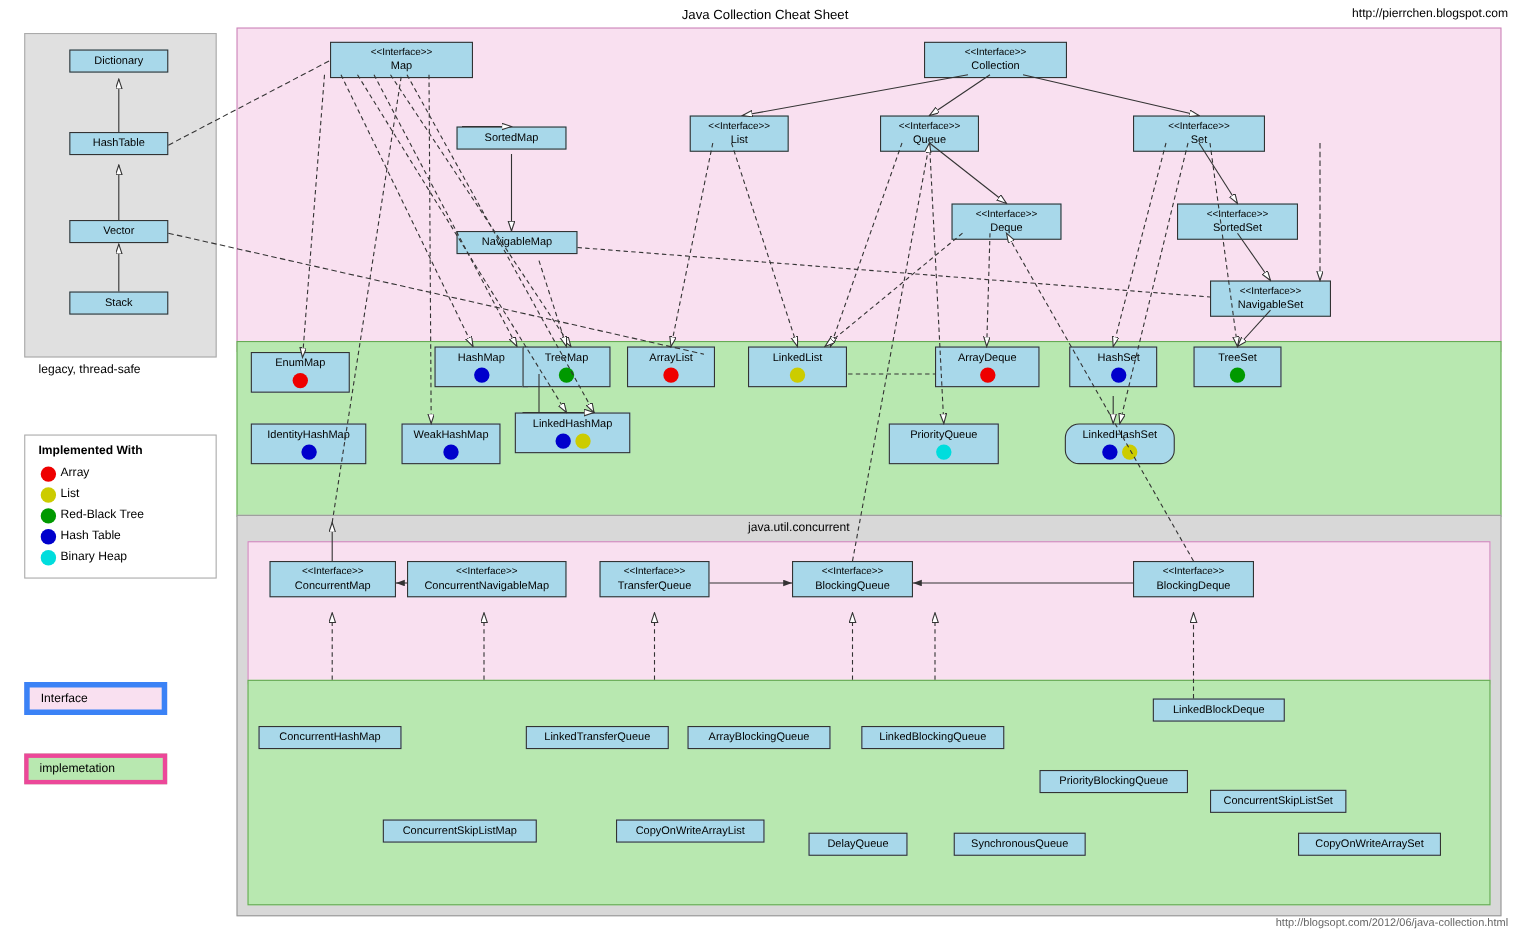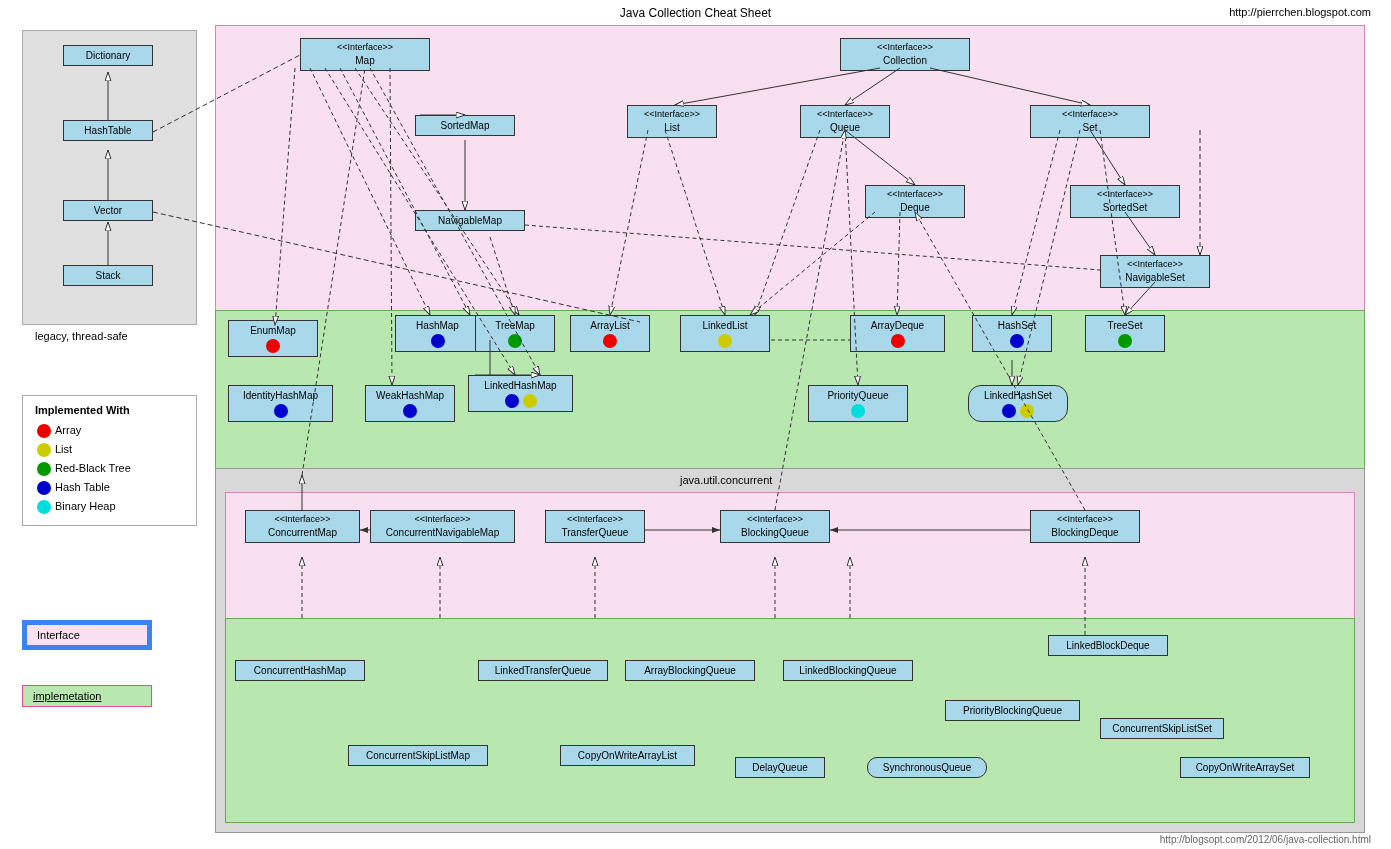--- a/index.html
+++ b/index.html
@@ -117,24 +117,23 @@
       position: absolute;
       background: #f9e0f0;
       border: 5px solid #3b82f6;
       padding: 4px 10px;
       font-size: 11px;
     }
 
     .legend-impl {
       position: absolute;
       background: #b8e8b0;
-      border: 1px solid #ec4899;
+      border: 4px solid #ec4899;
       padding: 4px 10px;
       font-size: 11px;
-      text-decoration: underline;
     }
 
     
     .arrows-svg {
       position: absolute;
       top: 0;
       left: 0;
       width: 1391px;
       height: 849px;
       pointer-events: none;
@@ -346,21 +345,21 @@
 </div>
 
 <div class="uml-box" style="left:560px;top:745px;width:135px;">
   <span class="name">CopyOnWriteArrayList</span>
 </div>
 
 <div class="uml-box" style="left:735px;top:757px;width:90px;">
   <span class="name">DelayQueue</span>
 </div>
 
-<div class="uml-box" style="left:867px;top:757px;width:120px;border-radius:10px;">
+<div class="uml-box" style="left:867px;top:757px;width:120px;">
   <span class="name">SynchronousQueue</span>
 </div>
 
 <div class="uml-box" style="left:1180px;top:757px;width:130px;">
   <span class="name">CopyOnWriteArraySet</span>
 </div>
 
 <div class="legend-box" style="left:22px;top:395px;width:175px;">
   <div style="margin-bottom:6px;font-weight:bold;">Implemented With</div>
   <div class="legend-item">

